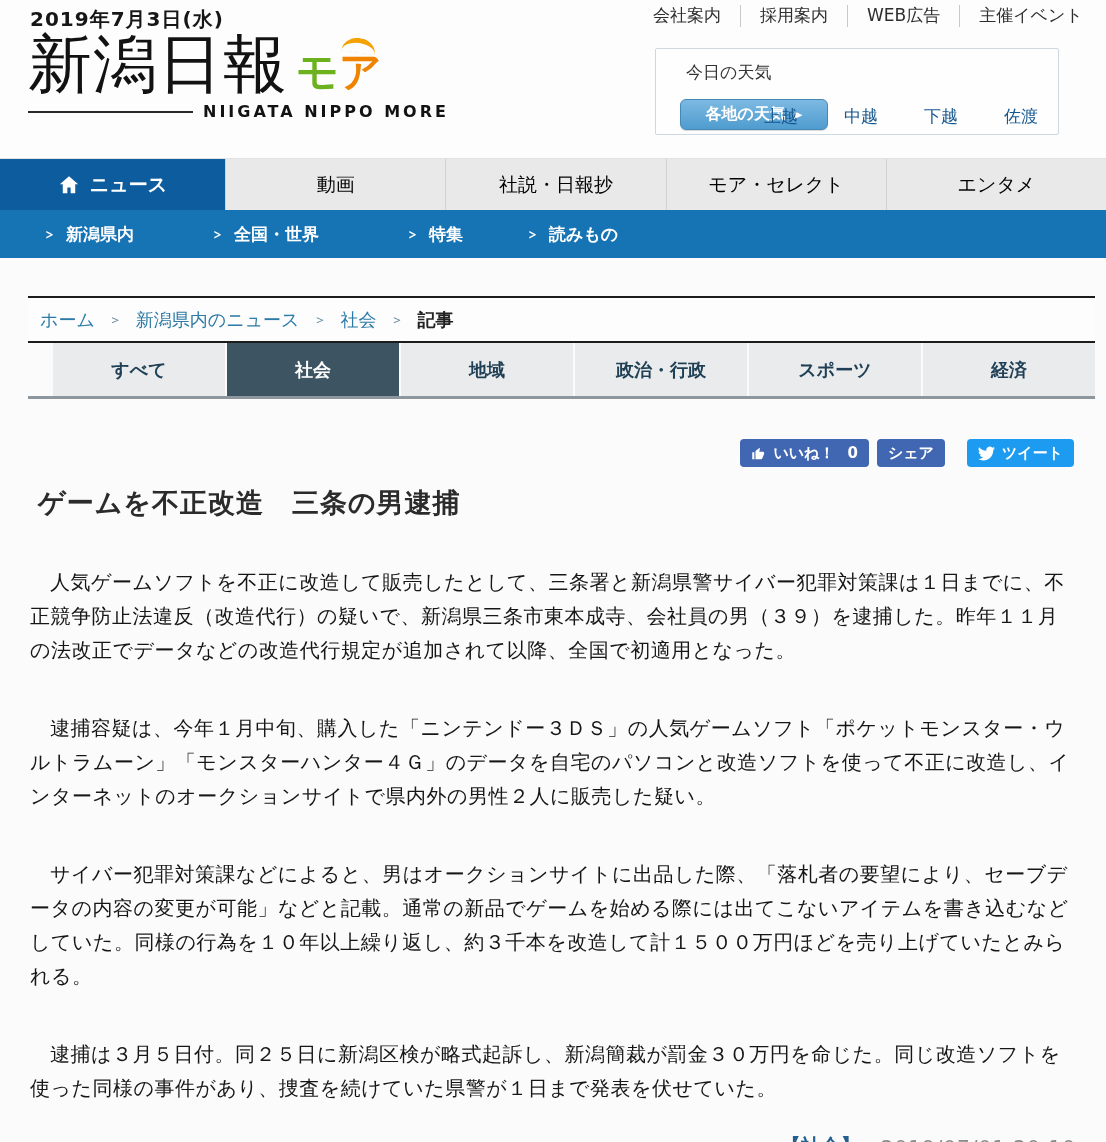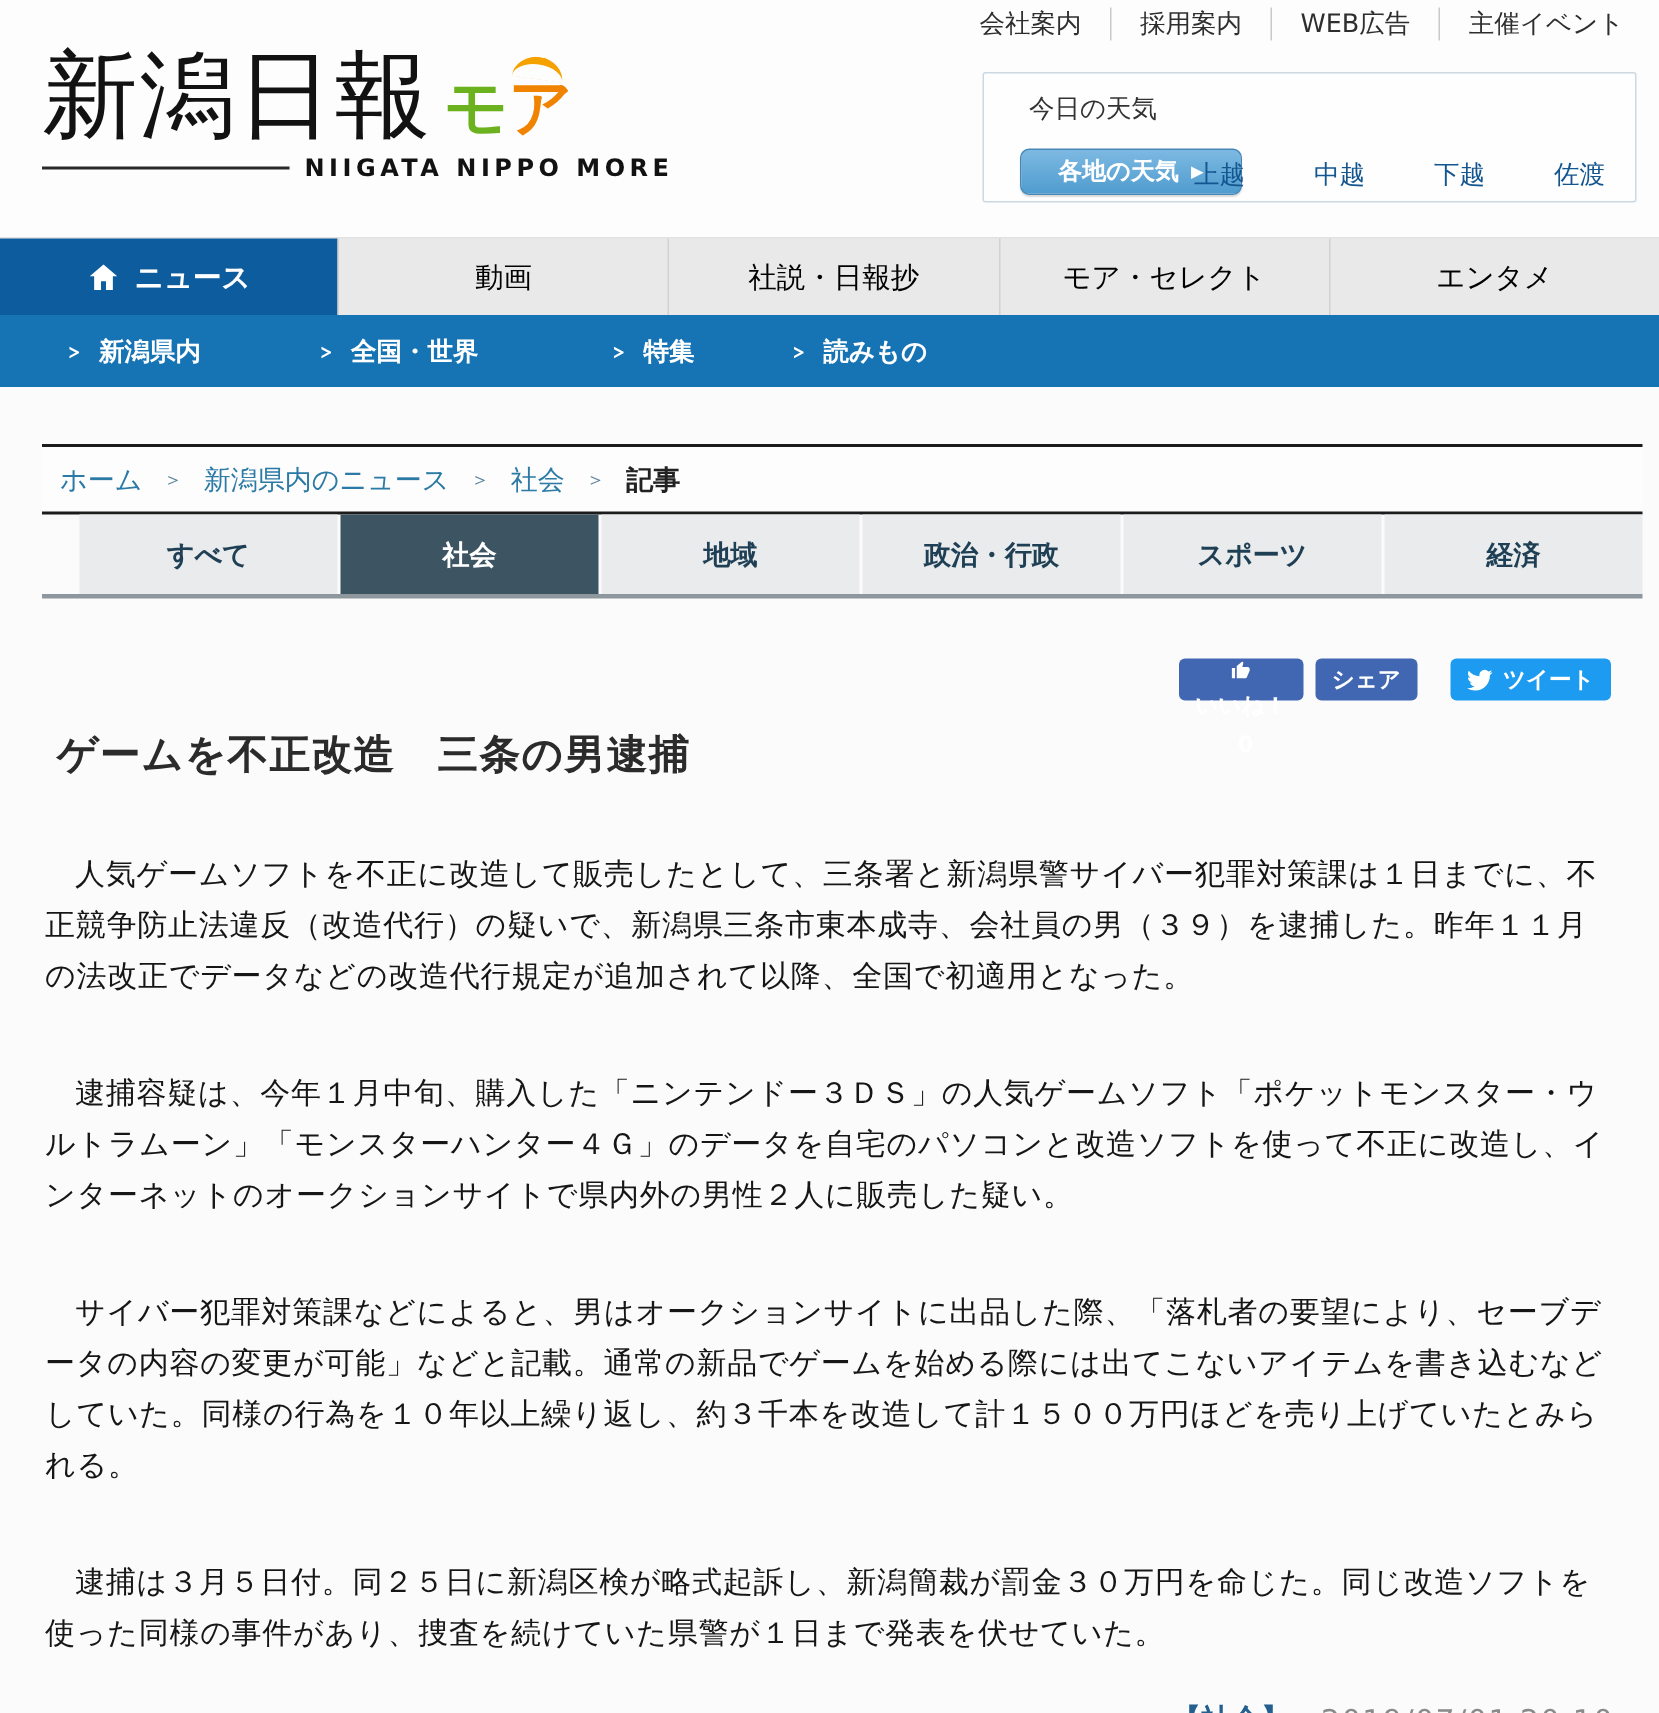--- a/index.html
+++ b/index.html
@@ -20,21 +20,21 @@
   .logo-mo { font-size:42px; font-weight:bold; color:#6cb21e; line-height:1; margin-left:8px; margin-bottom:4px; }
   .logo-a  { font-size:42px; font-weight:bold; color:#f08300; line-height:1; position:relative; margin-bottom:4px; }
   .logo-swoosh { position:absolute; top:-13px; left:3px; width:34px; height:15px;
      border-top:5px solid #f5a100; border-radius:50% 50% 0 0 / 100% 100% 0 0; transform:rotate(8deg); }
   .logo-sub-row { display:flex; align-items:center; margin-top:5px; }
   .logo-line { width:165px; height:0; border-top:2px solid #2a2a2a; margin-right:10px; }
   .logo-subtitle { font-size:16px; font-weight:bold; letter-spacing:3px; color:#121212; }
   .utility-nav { position:absolute; left:653px; top:4px; display:flex; align-items:center; white-space:nowrap; }
   .utility-item { font-size:17px; color:#2e2e2e; cursor:pointer; }
   .utility-sep { width:1px; height:22px; background:#c9c9c9; margin:0 19px; }
-  .weather { position:absolute; left:655px; top:48px; width:436px; height:87px; background:#fefefe;
+  .weather { position:absolute; left:655px; top:48px; width:404px; height:87px; background:#fefefe;
      border:1px solid #ccd9e2; border-radius:2px; }
   .weather-title { position:absolute; left:30px; top:12px; font-size:17px; color:#333; }
   .weather-btn { position:absolute; left:24px; top:50px; width:148px; height:31px; border-radius:6px;
      background:linear-gradient(#7db9e2,#4f9ccf); border:1px solid #4588b8; color:#fff; font-size:16px; font-weight:bold;
      display:flex; align-items:center; justify-content:center; gap:8px; box-shadow:0 1px 1px rgba(0,0,0,.15); cursor:pointer; }
   .weather-btn .arrow { font-size:11px; }
   .weather-regions { position:absolute; right:20px; top:56px; display:flex; gap:46px; }
   .weather-region { font-size:17px; color:#14568f; cursor:pointer; }
   
   .main-nav { display:flex; height:52px; background:#e9e9e9; border-top:1px solid #e2e2e2; }
@@ -58,35 +58,36 @@
   .tabs { display:flex; margin:0 11px 0 28px; border-bottom:3px solid #8f979e;padding-left:25px; }
   .tab { flex:1; height:53px; background:#e9ebec; margin-right:2px; display:flex; align-items:center; justify-content:center;
      font-size:18px; font-weight:bold; color:#1f3f55; cursor:pointer; }
   .tab:last-child { margin-right:0; }
   .tab.active { background:#3d5462; color:#fff; }
   
   .social-row { display:flex; justify-content:flex-end; align-items:center; margin:40px 32px 0 0; gap:8px; }
   .btn { display:flex; align-items:center; border-radius:4px; color:#fff; font-size:15px; font-weight:bold;
      height:28px; padding:0 11px; cursor:pointer; }
   .btn-like, .btn-share { background:#4267b2; }
-  .btn-like { gap:7px;flex-direction:column; }
+  .btn-like { gap:7px; }
   .like-count { margin-left:6px; }
   .btn-tweet { background:#1d9bf0; gap:7px; margin-left:14px; }
   .btn svg { display:block; }
   
   .article-title { margin:18px 30px 0 38px; font-size:27px; font-weight:bold; color:#2b2b2b; letter-spacing:1px; }
   .paragraph { margin:44px 30px 0 30px; font-size:20px; line-height:34px; color:#161616; text-indent:1em; letter-spacing:.5px; }
   .article-meta { display:flex; justify-content:flex-end; align-items:center; margin:28px 30px 30px 0; gap:20px; }
   .meta-tag { font-size:20px; font-weight:bold; color:#23608f; }
   .meta-time { font-size:20px; color:#8a8a8a; letter-spacing:1px; }
 </style>
 </head>
 <body>
 
 <div class="header">
+  <div class="date">2019年7月3日(水)</div>
 
   <div class="logo">
     <div class="logo-row">
       <span class="logo-title">新潟日報</span>
       <span class="logo-mo">モ</span>
       <span class="logo-a"><span>ア</span><span class="logo-swoosh"></span></span>
     </div>
     <div class="logo-sub-row">
       <span class="logo-line"></span>
       <span class="logo-subtitle">NIIGATA NIPPO MORE</span>

